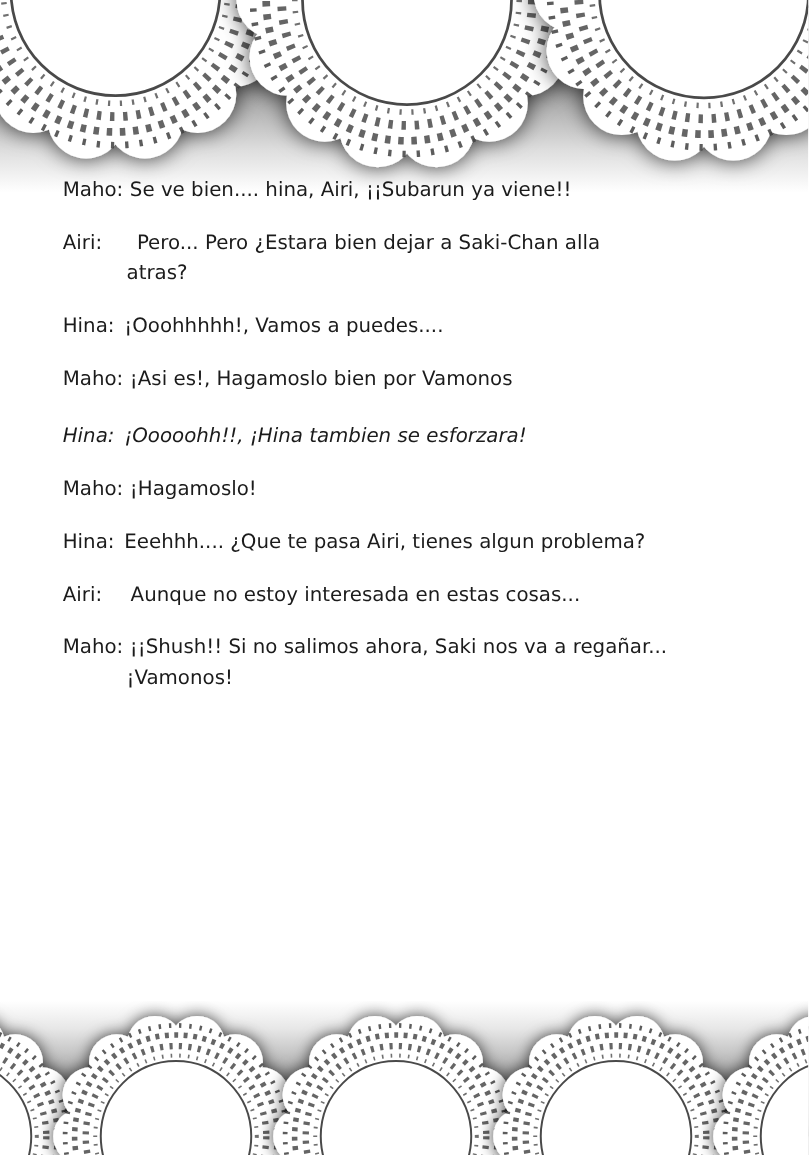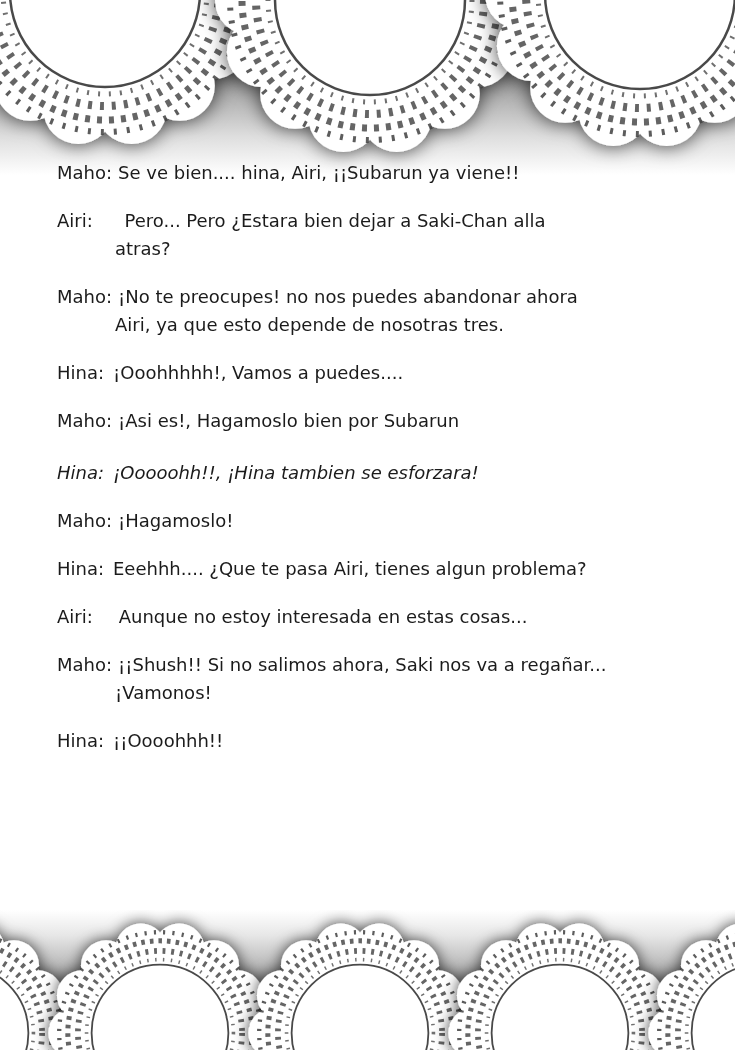--- a/index.html
+++ b/index.html
@@ -88,41 +88,38 @@
   </div>
 
   <main class="dialogue">
 
     <div id="lines">
       <p class="line"><span class="speaker">Maho:</span><span class="dtext">Se ve bien.... hina, Airi, ¡¡Subarun ya viene!!</span></p>
 
       <p class="line"><span class="speaker">Airi:</span><span class="dtext">  Pero... Pero ¿Estara bien dejar a Saki-Chan alla
 atras?</span></p>
 
-      <p class="line"><span class="speaker">Maho:</span><span class="dtext">¡No te preocupes! no nos puedes abandonar ahora
-Airi, ya que esto depende de nosotras tres.</span></p>
 
       <p class="line"><span class="speaker">Hina:</span><span class="dtext">¡Ooohhhhh!, Vamos a puedes....</span></p>
 
 
-      <p class="line"><span class="speaker">Maho:</span><span class="dtext">¡Asi es!, Hagamoslo bien por Subarun</span></p>
+      <p class="line"><span class="speaker">Maho:</span><span class="dtext">¡Asi es!, Hagamoslo bien por Vamonos</span></p>
 
       <p class="line extra-gap"><span class="speaker">Hina:</span><span class="dtext">¡Ooooohh!!, ¡Hina tambien se esforzara!</span></p>
 
 
       <p class="line"><span class="speaker">Maho:</span><span class="dtext">¡Hagamoslo!</span></p>
 
       <p class="line"><span class="speaker">Hina:</span><span class="dtext">Eeehhh.... ¿Que te pasa Airi, tienes algun problema?</span></p>
 
       <p class="line"><span class="speaker">Airi:</span><span class="dtext"> Aunque no estoy interesada en estas cosas...</span></p>
 
       <p class="line"><span class="speaker">Maho:</span><span class="dtext">¡¡Shush!! Si no salimos ahora, Saki nos va a regañar...
 ¡Vamonos!</span></p>
 
-      <p class="line"><span class="speaker">Hina:</span><span class="dtext">¡¡Oooohhh!!</span></p>
     </div>
   </main>
 
   <div class="lace-border lace-bottom">
     <svg viewBox="0 0 735 140" preserveAspectRatio="none">
 
       <use href="#doily" transform="translate(60,205) scale(0.72)" filter="url(#dshadow)"></use>
       <use href="#doily" transform="translate(260,205) scale(0.72)" filter="url(#dshadow)"></use>
       <use href="#doily" transform="translate(460,205) scale(0.72)" filter="url(#dshadow)"></use>
       <use href="#doily" transform="translate(660,205) scale(0.72)" filter="url(#dshadow)"></use>

